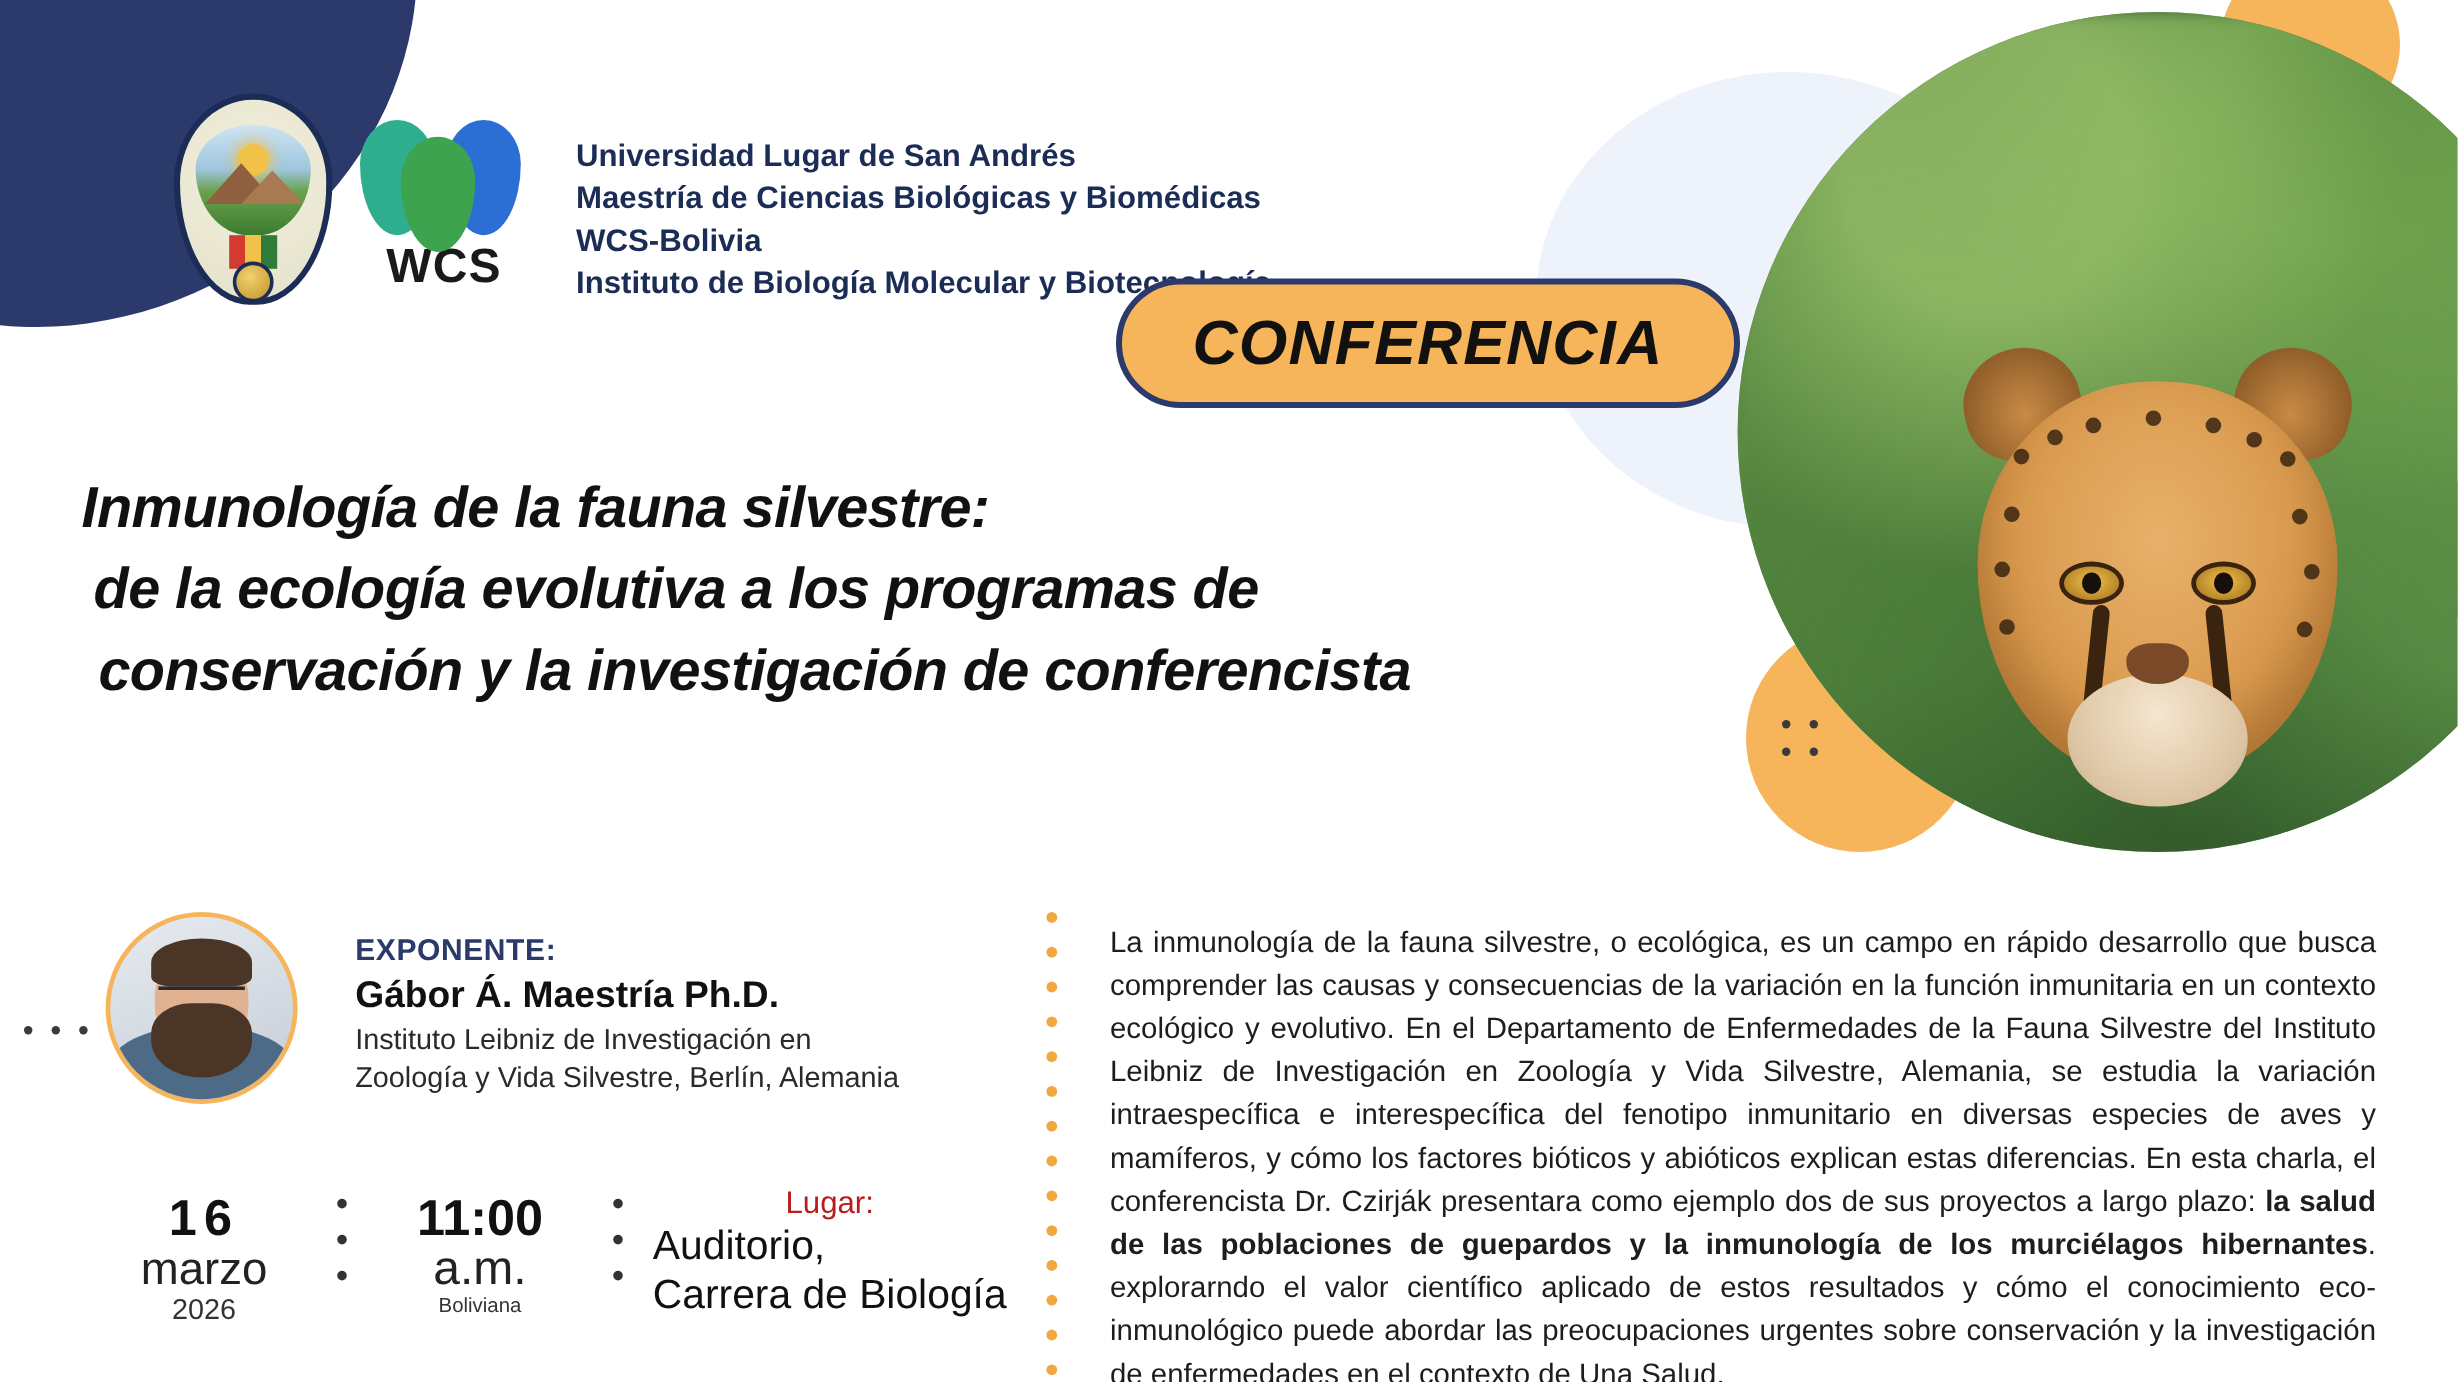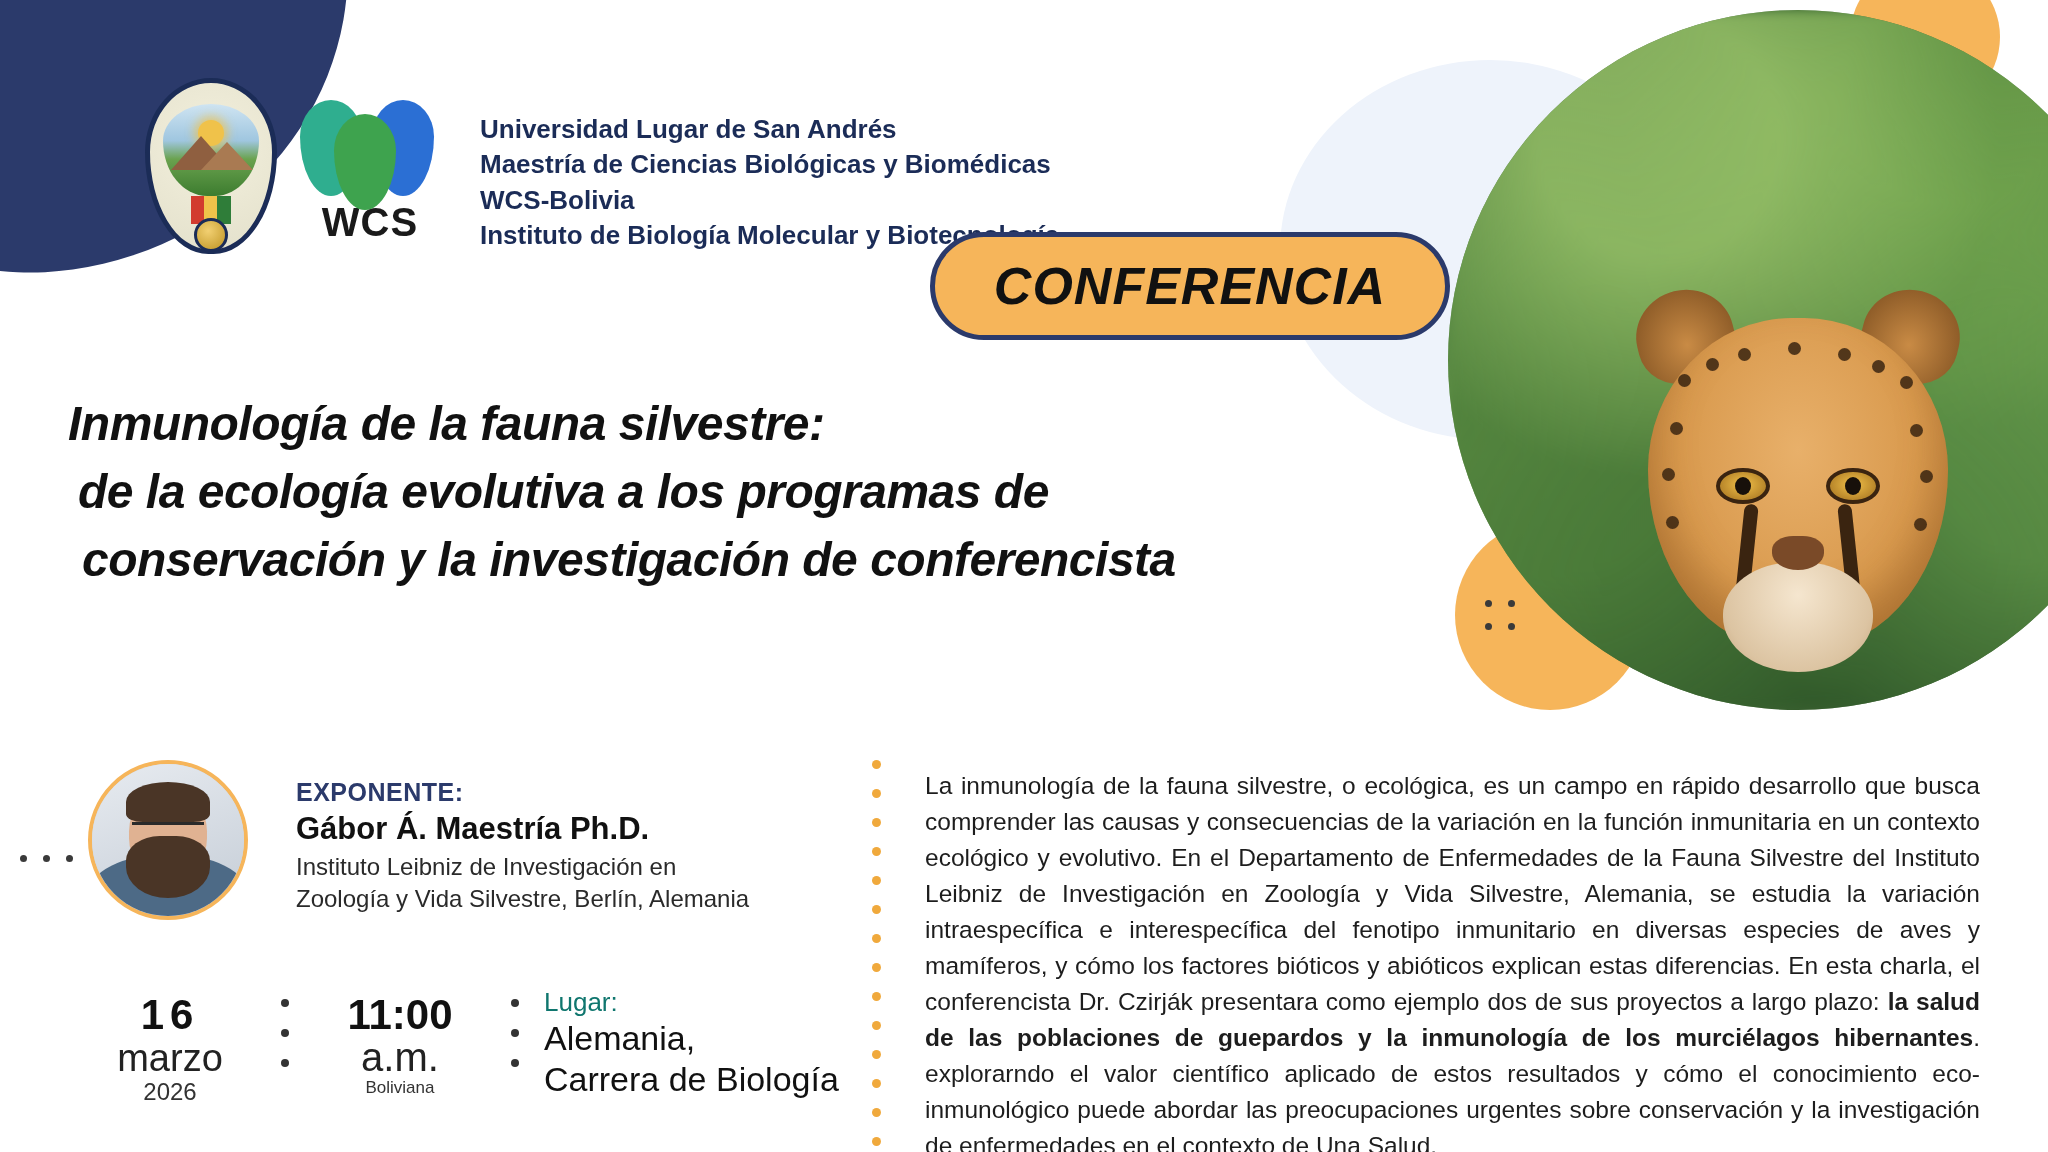--- a/index.html
+++ b/index.html
@@ -319,21 +319,21 @@
   .dot-sep {
     width: 30px; padding-top: 14px;
     display: flex; flex-direction: column; align-items: center; gap: 22px;
   }
   .dot-sep i { width: 8px; height: 8px; border-radius: 50%; background: #333; display: block; }
   .meta-col.time { width: 200px; padding-top: 6px; }
   .mt-hour { font-size: 42px; font-weight: bold; color: #111; }
   .mt-ampm { font-size: 40px; color: #222; margin-top: -4px; }
   .mt-tz { font-size: 17px; color: #333; margin-top: -2px; }
   .meta-col.place { text-align: left; padding-left: 14px; padding-top: 2px; }
-  .mp-label { font-size: 26px; color: #0f766e; }
+  .mp-label { font-size: 26px; color: #b91c1c; text-align: center; }
   .mp-v1, .mp-v2 { font-size: 34px; color: #111; line-height: 1.2; }
 
   
   .dot-rail {
     position: absolute; left: 872px; top: 760px;
     display: flex; flex-direction: column; gap: 20px;
   }
   .dot-rail i { width: 9px; height: 9px; border-radius: 50%; background: #f0a93c; display: block; }
   .abstract {
     position: absolute; left: 925px; top: 768px; width: 1055px;
@@ -488,21 +488,21 @@
       <div class="mt-ampm">a.m.</div>
       <div class="mt-tz">Boliviana</div>
     </div>
     <div class="dot-sep">
       <i></i>
         <i></i>
         <i></i>
     </div>
     <div class="meta-col place">
       <div class="mp-label">Lugar:</div>
-      <div class="mp-v1">Alemania,</div>
+      <div class="mp-v1">Auditorio,</div>
       <div class="mp-v2">Carrera de Biología</div>
     </div>
   </div>
 
   <div class="dot-rail">
     <i></i>
       <i></i>
       <i></i>
       <i></i>
       <i></i>

